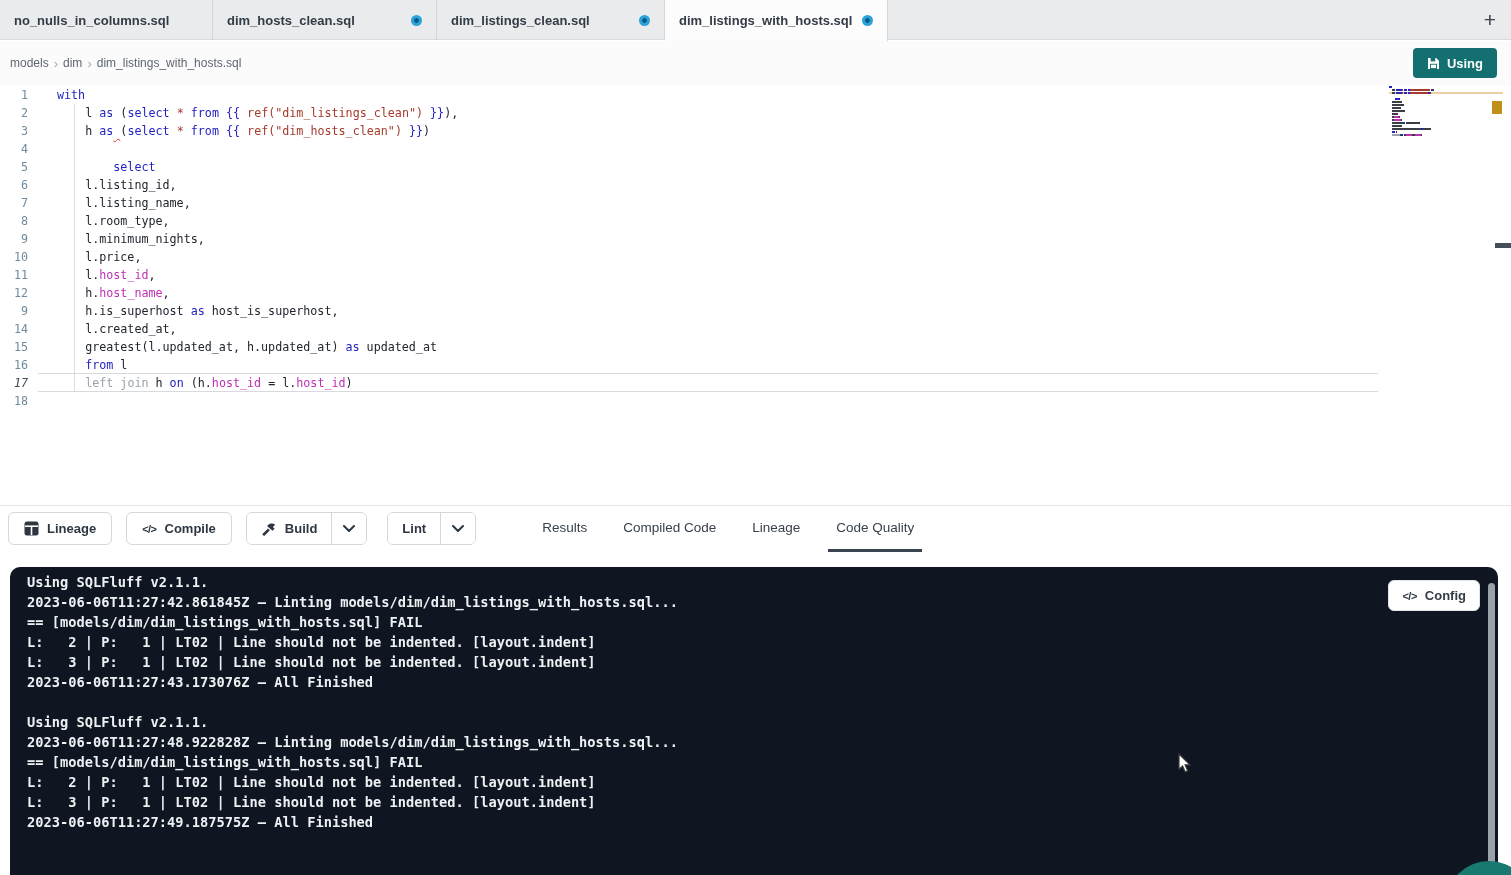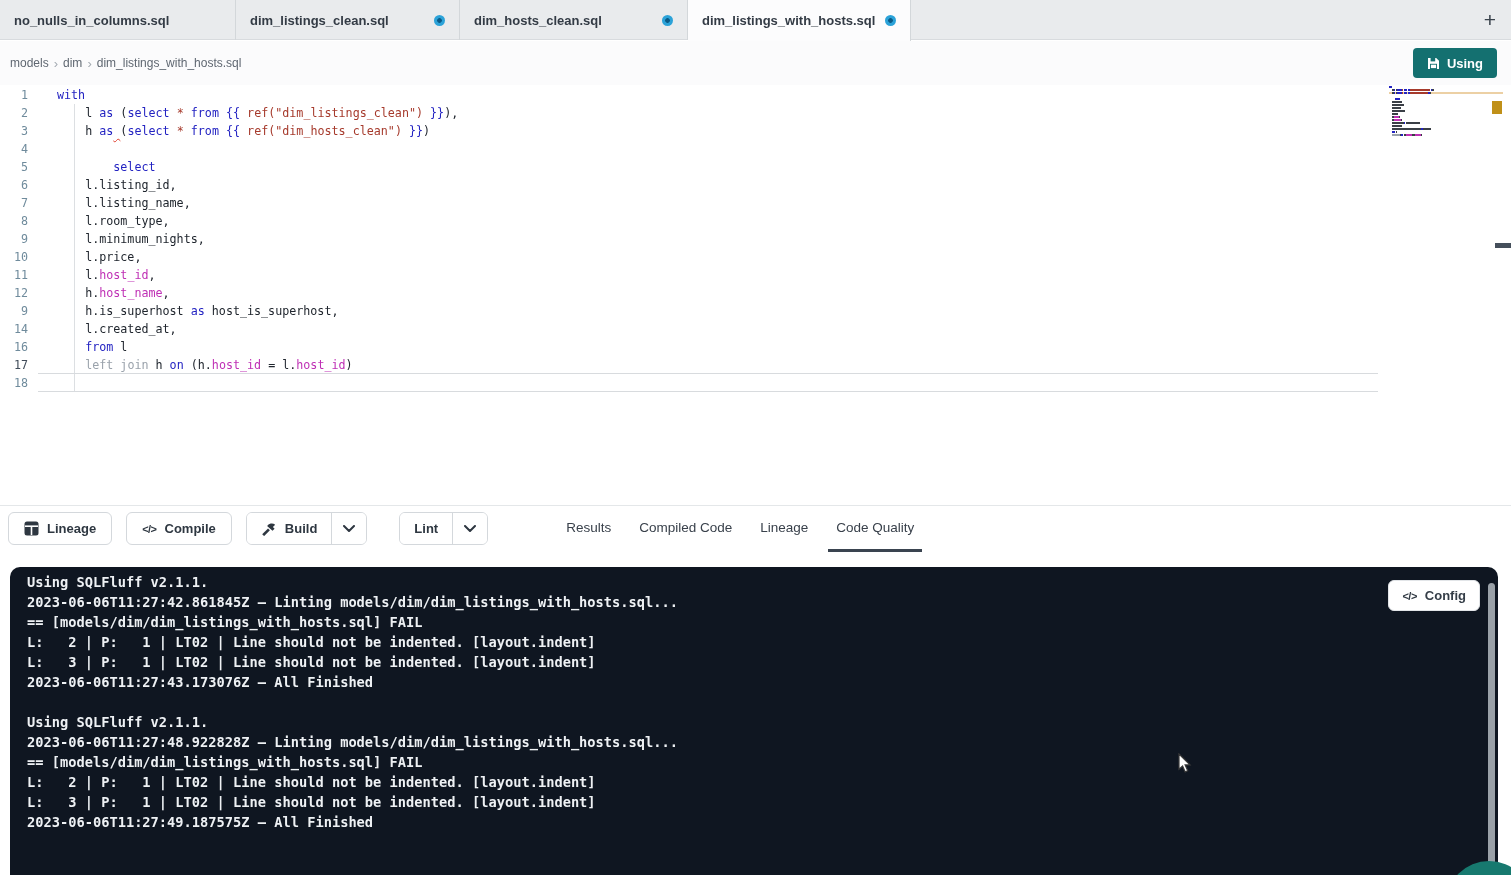--- a/index.html
+++ b/index.html
@@ -4,21 +4,21 @@
 <style>
   * { box-sizing: border-box; margin: 0; padding: 0; }
   html,body { width: 1511px; height: 875px; overflow: hidden; background:#fff;
               font-family:"Liberation Sans", sans-serif; position: relative; }
 
   
   .tabbar { position:absolute; top:0; left:0; right:0; height:40px; background:#e9ebed;
             border-bottom:1px solid #d8dbde; display:flex; z-index:5; }
   .tab { height:40px; display:flex; align-items:center; padding:0 14px;
          border-right:1px solid #d3d7da; font-size:13px; font-weight:bold; color:#333b45; cursor:default; }
-  .tab:nth-child(1){ width:236px; }
+  .tab:nth-child(1){ width:213px; }
   .tab:nth-child(2){ width:224px; }
   .tab:nth-child(3){ width:228px; }
   .tab:nth-child(4){ width:223px; }
   .tab.active { background:#fcfcfd; height:41px; }
   .tab .lbl { white-space:nowrap; overflow:hidden; }
   .dot { width:11px; height:11px; border-radius:50%; margin-left:auto; flex:none;
          background: radial-gradient(circle, #0a5a86 0 2.2px, #2ba2d8 2.3px); }
   .addtab { position:absolute; right:8px; top:7px; width:26px; height:26px; text-align:center;
             line-height:25px; font-size:21px; color:#3a434d; cursor:pointer; }
 
@@ -31,21 +31,21 @@
              background:#147070; color:#fff; border-radius:4px; font-size:13px; font-weight:bold;
              display:flex; align-items:center; gap:7px; cursor:pointer; font-family:inherit; }
 
   
   .editor { position:absolute; top:85px; left:0; right:0; height:420px; background:#fff;
             font-family:"DejaVu Sans Mono", monospace; font-size:11.7px; }
   .code-lines { position:absolute; top:1px; left:0; }
   .cl { display:flex; height:18px; line-height:18px; white-space:pre; }
   .lnum { width:28px; text-align:right; color:#6f8b9c; flex:none; }
   .lcode { margin-left:29px; color:#20262e; }
-  .cl.active .lnum { color:#414c59; }
+  .cl.active .lnum { color:#414c59;font-style:italic; }
   .active-line-box { position:absolute; left:38px; top:288px; width:1340px; height:19px;
                      border-top:1px solid #d8dbde; border-bottom:1px solid #d8dbde; }
   .indent-guide { position:absolute; left:74px; top:19px; height:288px; border-left:1px solid #dcdfe2; }
   .tk-kw  { color:#2323c2; }
   .tk-str { color:#a63a2c; }
   .tk-pln { color:#20262e; }
   .tk-mag { color:#bf30b5; }
   .tk-gry { color:#9aa2ab; }
   .tk-sq  { text-decoration: underline wavy #e03e2d 1px; text-underline-offset:3px; }
 
@@ -60,27 +60,27 @@
   .ruler-gold { position:absolute; left:1492px; top:16px; width:10px; height:13px; background:#c09018; }
   .ruler-dark { position:absolute; left:1495px; top:158px; width:16px; height:5px; background:#454f5b; }
 
   
   .toolbar { position:absolute; top:505px; left:0; right:0; height:46px; background:#fff;
              border-top:1px solid #e4e7e9; display:flex; align-items:center; padding-left:8px; }
   .btn { height:33px; background:#fff; border:1px solid #d4d8dc; border-radius:6px;
          display:inline-flex; align-items:center; gap:8px; padding:0 15px; font-size:13px;
          font-weight:bold; color:#2e3741; cursor:pointer; font-family:inherit; margin-right:14px; }
   .split { display:inline-flex; border:1px solid #d4d8dc; border-radius:6px; height:33px;
-           margin-right:32px; overflow:hidden; }
+           margin-right:20px; overflow:hidden; }
   .split .seg { border:none; background:#fff; display:inline-flex; align-items:center; gap:8px;
                 padding:0 14px; font-size:13px; font-weight:bold; color:#2e3741; cursor:pointer;
                 font-family:inherit; height:100%; }
   .split .caret { border-left:1px solid #d4d8dc; padding:0 11px; }
   .code-glyph { font-size:11px; font-weight:bold; color:#2e3741; letter-spacing:-0.5px; }
-  .panel-tabs { display:flex; margin-left:38px; gap:12px; height:46px; }
+  .panel-tabs { display:flex; margin-left:38px; gap:20px; height:46px; }
   .ptab { display:flex; align-items:center; padding:0 8px; font-size:13.5px; color:#39414b;
           border-bottom:3px solid transparent; cursor:pointer; }
   .ptab.active { border-bottom-color:#3a4450;text-align:right; }
 
   
   .terminal { position:absolute; top:567px; left:10px; width:1488px; height:308px;
               background:#0f1621; border-radius:10px 10px 0 0; padding:5px 0 0 17px; }
   .tline { font:700 13.7px "DejaVu Sans Mono", monospace; line-height:20px; color:#eef1f4;
            white-space:pre; }
   .configbtn { position:absolute; top:13px; right:18px; height:31px; background:#fff;
@@ -94,25 +94,25 @@
   .cursor { position:absolute; left:1178px; top:753px; z-index:10; }
 </style>
 </head>
 <body>
 
 <div class="tabbar">
   <div class="tab">
     <span class="lbl">no_nulls_in_columns.sql</span>
   </div>
   <div class="tab">
+    <span class="lbl">dim_hosts_clean.sql</span>
+    <span class="dot"></span>
+  </div>
+  <div class="tab">
     <span class="lbl">dim_listings_clean.sql</span>
-    <span class="dot"></span>
-  </div>
-  <div class="tab">
-    <span class="lbl">dim_hosts_clean.sql</span>
     <span class="dot"></span>
   </div>
   <div class="tab active">
     <span class="lbl">dim_listings_with_hosts.sql</span>
     <span class="dot"></span>
   </div>
   <div class="addtab">+</div>
 </div>
 
 <div class="crumbbar">
@@ -143,20 +143,21 @@
       <div class="cl"><span class="lnum">5</span><span class="lcode"><span class="tk-pln">        </span><span class="tk-kw">select</span></span></div>
       <div class="cl"><span class="lnum">6</span><span class="lcode"><span class="tk-pln">    l.listing_id,</span></span></div>
       <div class="cl"><span class="lnum">7</span><span class="lcode"><span class="tk-pln">    l.listing_name,</span></span></div>
       <div class="cl"><span class="lnum">8</span><span class="lcode"><span class="tk-pln">    l.room_type,</span></span></div>
       <div class="cl"><span class="lnum">9</span><span class="lcode"><span class="tk-pln">    l.minimum_nights,</span></span></div>
       <div class="cl"><span class="lnum">10</span><span class="lcode"><span class="tk-pln">    l.price,</span></span></div>
       <div class="cl"><span class="lnum">11</span><span class="lcode"><span class="tk-pln">    l.</span><span class="tk-mag">host_id</span><span class="tk-pln">,</span></span></div>
       <div class="cl"><span class="lnum">12</span><span class="lcode"><span class="tk-pln">    h.</span><span class="tk-mag">host_name</span><span class="tk-pln">,</span></span></div>
       <div class="cl"><span class="lnum">9</span><span class="lcode"><span class="tk-pln">    h.is_superhost </span><span class="tk-kw">as</span><span class="tk-pln"> host_is_superhost,</span></span></div>
       <div class="cl"><span class="lnum">14</span><span class="lcode"><span class="tk-pln">    l.created_at,</span></span></div>
+      <div class="cl"><span class="lnum">15</span><span class="lcode"><span class="tk-pln">    greatest(l.updated_at, h.updated_at) </span><span class="tk-kw">as</span><span class="tk-pln"> updated_at</span></span></div>
       <div class="cl"><span class="lnum">16</span><span class="lcode"><span class="tk-pln">    </span><span class="tk-kw">from</span><span class="tk-pln"> l</span></span></div>
       <div class="cl active"><span class="lnum">17</span><span class="lcode"><span class="tk-pln">    </span><span class="tk-gry">left join </span><span class="tk-pln">h </span><span class="tk-kw">on</span><span class="tk-pln"> (h.</span><span class="tk-mag">host_id</span><span class="tk-pln"> = l.</span><span class="tk-mag">host_id</span><span class="tk-pln">)</span></span></div>
       <div class="cl"><span class="lnum">18</span><span class="lcode"></span></div>
     </div>
   <div class="minimap">
       <div class="mrow"><span class="mtk mm-kw" style="width: 3.12px;"></span></div>
       <div class="mrow"><span class="mtk mm-sp" style="width: 3.12px;"></span><span class="mtk mm-pln" style="width: 1.56px;"></span><span class="mtk mm-kw" style="width: 1.56px;"></span><span class="mtk mm-sp" style="width: 0.78px;"></span><span class="mtk mm-pln" style="width: 1px;"></span><span class="mtk mm-kw" style="width: 4.68px;"></span><span class="mtk mm-sp" style="width: 0.78px;"></span><span class="mtk mm-str" style="width: 1px;"></span><span class="mtk mm-sp" style="width: 0.78px;"></span><span class="mtk mm-kw" style="width: 3.12px;"></span><span class="mtk mm-sp" style="width: 0.78px;"></span><span class="mtk mm-kw" style="width: 1.56px;"></span><span class="mtk mm-sp" style="width: 0.78px;"></span><span class="mtk mm-str" style="width: 19.5px;"></span><span class="mtk mm-sp" style="width: 0.78px;"></span><span class="mtk mm-kw" style="width: 1.56px;"></span><span class="mtk mm-pln" style="width: 1.56px;"></span></div>
       <div class="mrow hl"><span class="mtk mm-sp" style="width: 3.12px;"></span><span class="mtk mm-pln" style="width: 1.56px;"></span><span class="mtk mm-kw" style="width: 1.56px;"></span><span class="mtk mm-sp" style="width: 0.78px;"></span><span class="mtk mm-pln" style="width: 1px;"></span><span class="mtk mm-kw" style="width: 4.68px;"></span><span class="mtk mm-sp" style="width: 0.78px;"></span><span class="mtk mm-str" style="width: 1px;"></span><span class="mtk mm-sp" style="width: 0.78px;"></span><span class="mtk mm-kw" style="width: 3.12px;"></span><span class="mtk mm-sp" style="width: 0.78px;"></span><span class="mtk mm-kw" style="width: 1.56px;"></span><span class="mtk mm-sp" style="width: 0.78px;"></span><span class="mtk mm-str" style="width: 17.16px;"></span><span class="mtk mm-sp" style="width: 0.78px;"></span><span class="mtk mm-kw" style="width: 1.56px;"></span><span class="mtk mm-pln" style="width: 1px;"></span></div>
       <div class="mrow"></div>
       <div class="mrow"><span class="mtk mm-sp" style="width: 6.24px;"></span><span class="mtk mm-kw" style="width: 4.68px;"></span></div>

